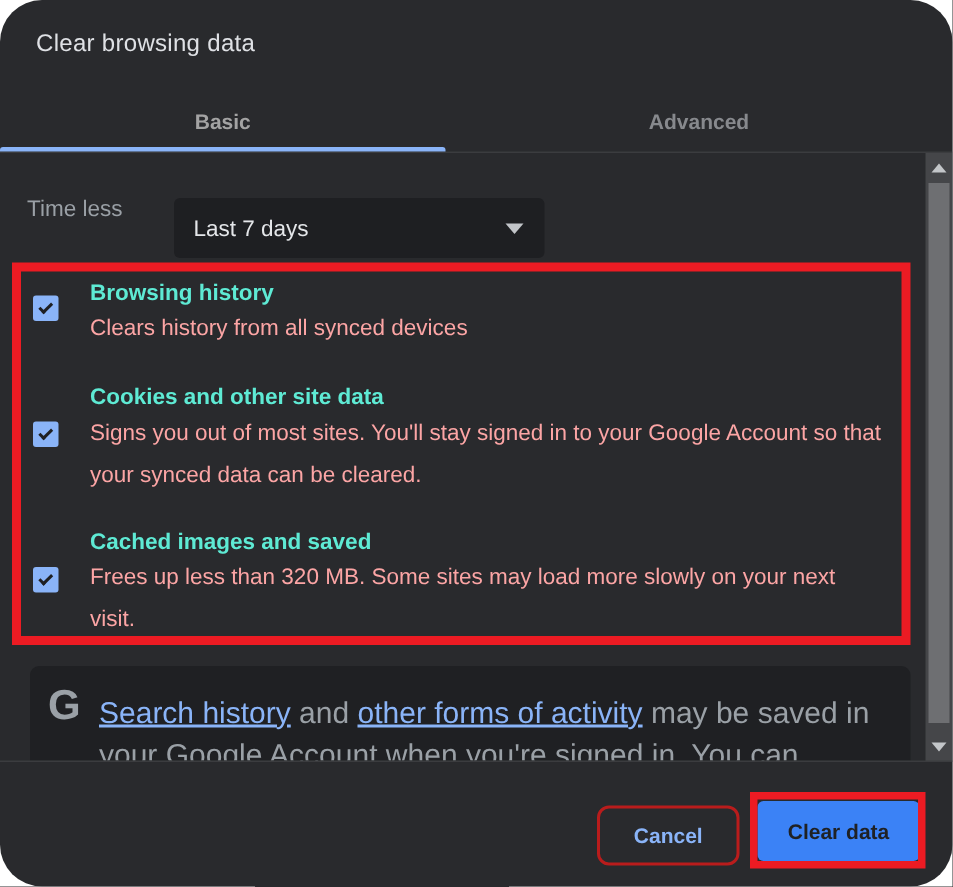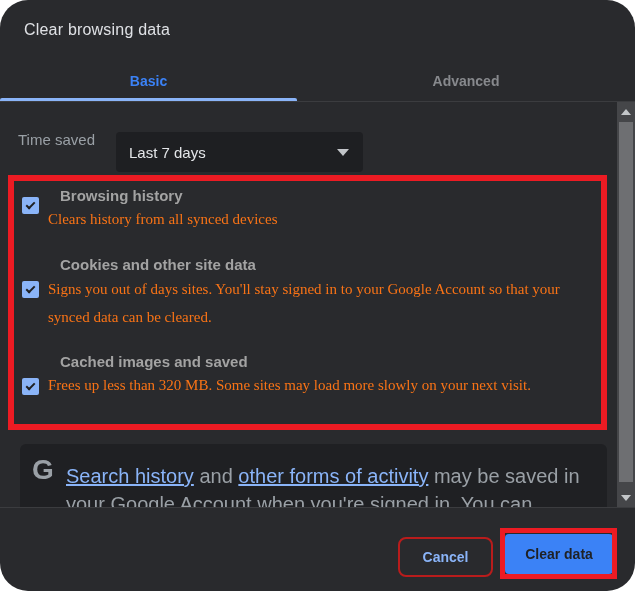--- a/index.html
+++ b/index.html
@@ -19,21 +19,21 @@
     font-size: 16px; color: #dfe1e5; letter-spacing: .2px;
   }
 
   
   .tabstrip { position: absolute; left: 0; top: 60px; width: 635px; height: 42px; }
   .tab {
     position: absolute; top: 0; height: 41px;
     display: flex; align-items: center; justify-content: center;
     font-size: 14px; font-weight: 700; cursor: pointer;
   }
-  .tab-basic { left: 0; width: 297px; color: #3b82f6; }
+  .tab-basic { left: 0; width: 297px; color: #a3a3a3; }
   .tab-advanced { left: 297px; width: 338px; color: #87898d; }
   .tabstrip-border { position: absolute; left: 0; top: 101px; width: 635px; height: 1px; background: #3b3c3f; }
   .tab-underline { position: absolute; left: 0; top: 98px; width: 297px; height: 3px; background: #8ab4f8; border-radius: 2px 2px 0 0; }
 
   
   .time-range-label { position: absolute; left: 18px; top: 131px; font-size: 15px; color: #9aa0a6; }
   .select {
     position: absolute; left: 116px; top: 132px; width: 247px; height: 40px;
     background: #1e1f22; border-radius: 4px; cursor: pointer;
     display: flex; align-items: center; padding: 0 14px 0 13px;
@@ -49,22 +49,22 @@
   .checkbox {
     position: absolute; left: 22px; width: 17px; height: 17px;
     background: #8ab4f8; border-radius: 2px; cursor: pointer;
     display: flex; align-items: center; justify-content: center;
   }
   .checkmark {
     width: 9px; height: 5px; margin-top: -3px;
     border-left: 2px solid #1f2023; border-bottom: 2px solid #1f2023;
     transform: rotate(-45deg);
   }
-  .opt-title { position: absolute; left: 60px; font-size: 15px; font-weight: 700; color: #a3a3a3; line-height: 20px; }
-  .opt-desc  { position: absolute; left: 48px; font-size: 15px; color: #f97316; line-height: 28px; font-family: Liberation Serif, serif; }
+  .opt-title { position: absolute; left: 60px; font-size: 15px; font-weight: 700; color: #5eead4; line-height: 20px; }
+  .opt-desc  { position: absolute; left: 60px; font-size: 15px; color: #fca5a5; line-height: 28px; }
 
   
   .annotation { position: absolute; border: 6px solid #ec1b23; pointer-events: none; }
   .annotation-options { left: 8px; top: 175px; width: 599px; height: 255px; }
   .annotation-confirm { left: 500px; top: 528px; width: 117px; height: 51px; border-width: 5px; }
 
   
   .footer-note {
     position: absolute; left: 20px; top: 444px; width: 587px; height: 63px;
     background: #1f2023; border-radius: 6px 6px 0 0; overflow: hidden;
@@ -101,37 +101,37 @@
 
   <div class="dialog-title">Clear browsing data</div>
 
   <div class="tabstrip">
     <div class="tab tab-basic">Basic</div>
     <div class="tab tab-advanced">Advanced</div>
   </div>
   <div class="tabstrip-border"></div>
   <div class="tab-underline"></div>
 
-  <div class="time-range-label">Time saved</div>
+  <div class="time-range-label">Time less</div>
   <div class="select">
     <span class="select-value">Last 7 days</span>
     <span class="caret-down"></span>
   </div>
 
   <div class="checkbox" style="top:197px;">
     <span class="checkmark"></span>
   </div>
   <div class="opt-title" style="top:186px;">Browsing history</div>
   <div class="opt-desc" style="top:205px; width:540px;">Clears history from all synced devices</div>
 
   <div class="checkbox" style="top:281px;">
     <span class="checkmark"></span>
   </div>
   <div class="opt-title" style="top:255px;">Cookies and other site data</div>
-  <div class="opt-desc" style="top:275px; width:540px;">Signs you out of days sites. You'll stay signed in to your Google Account so that your synced data can be cleared.</div>
+  <div class="opt-desc" style="top:275px; width:540px;">Signs you out of most sites. You'll stay signed in to your Google Account so that your synced data can be cleared.</div>
 
   <div class="checkbox" style="top:378px;">
     <span class="checkmark"></span>
   </div>
   <div class="opt-title" style="top:352px;">Cached images and saved</div>
   <div class="opt-desc" style="top:371px; width:505px;">Frees up less than 320 MB. Some sites may load more slowly on your next visit.</div>
 
   <div class="annotation annotation-options"></div>
 
   <div class="footer-note">

